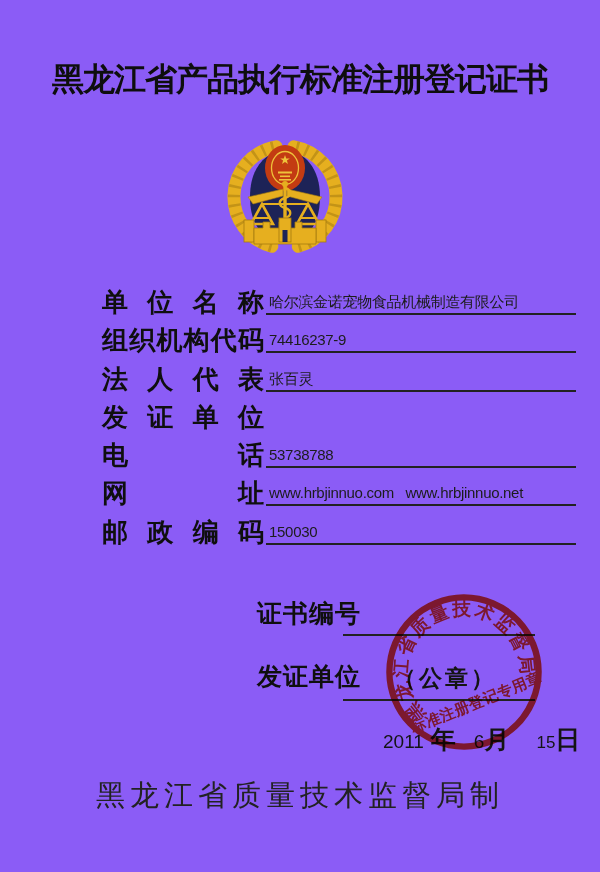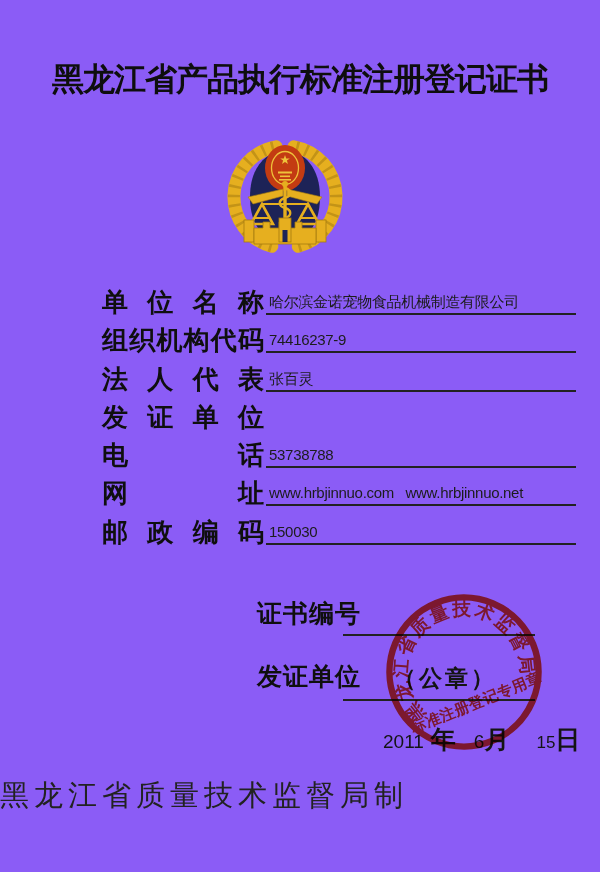--- a/index.html
+++ b/index.html
@@ -27,21 +27,21 @@
 
   .dateline{position:absolute;left:383px;top:724px;display:flex;align-items:baseline;
             color:#141414;}
   .dnum{font-size:19px;line-height:30px;}
   .dnum.small{font-size:17px;}
   .dunit{font-size:25px;font-weight:bold;line-height:30px;}
   .g1{margin-left:7px;} .g2{margin-left:18px;} .g3{margin-left:27px;}
 
   .stamp{position:absolute;left:382px;top:590px;mix-blend-mode:multiply;opacity:0.93;}
 
-  .footer{position:absolute;top:776px;left:0;width:600px;
+  .footer{position:absolute;top:776px;left:0;width:600px;text-align:center;
           font-size:29px;letter-spacing:5px;font-weight:500;color:#222;}
 </style>
 </head>
 <body>
 
 <div class="page">
 
   <h1 class="title">黑龙江省产品执行标准注册登记证书</h1>
 
   <svg class="emblem" width="118" height="124" viewBox="0 0 118 124">

